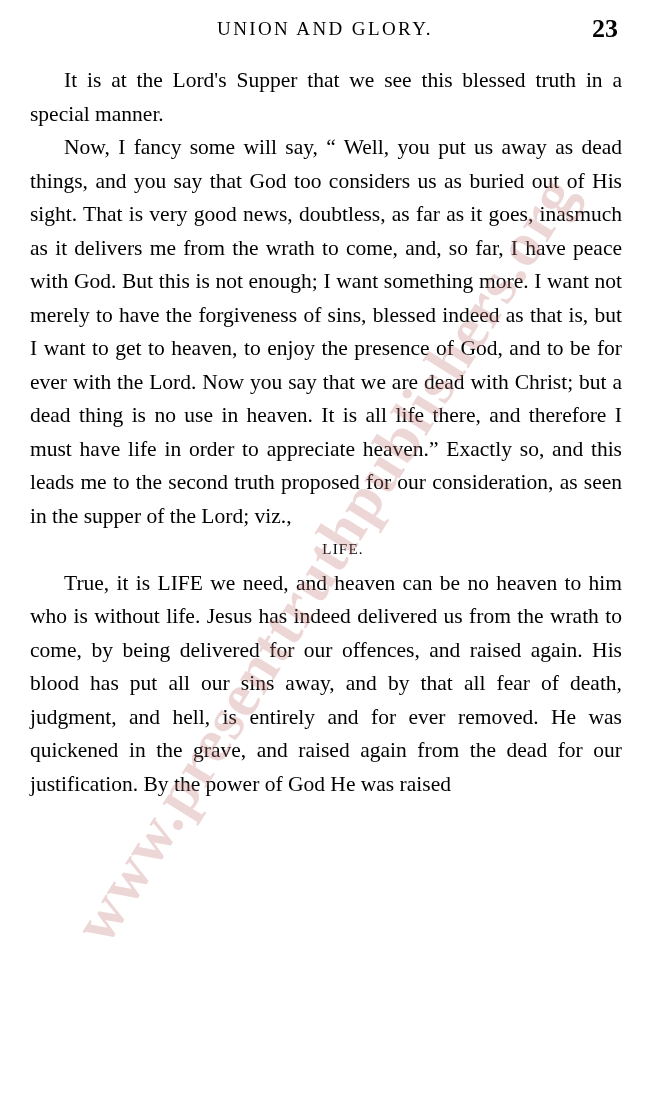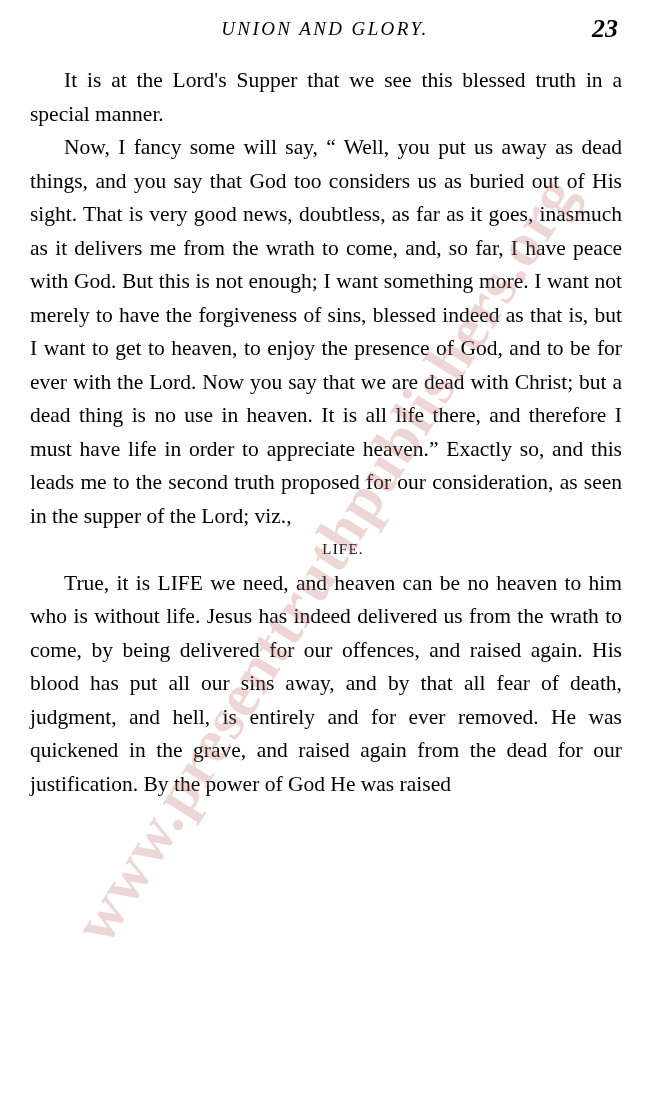--- a/index.html
+++ b/index.html
@@ -44,21 +44,20 @@
     letter-spacing: 1px;
     font-weight: 700;
     color: rgba(196, 120, 120, 0.30);
   }
 
   
   .header-row {
     position: relative;
     margin: 18px 32px 0 32px;
     height: 34px;
-    font-style: italic;
   }
   .running-head {
     position: absolute;
     left: 0;
     right: 0;
     text-align: center;
     font-size: 19px;
     letter-spacing: 2.4px;
     font-variant: small-caps;
     text-transform: uppercase;

